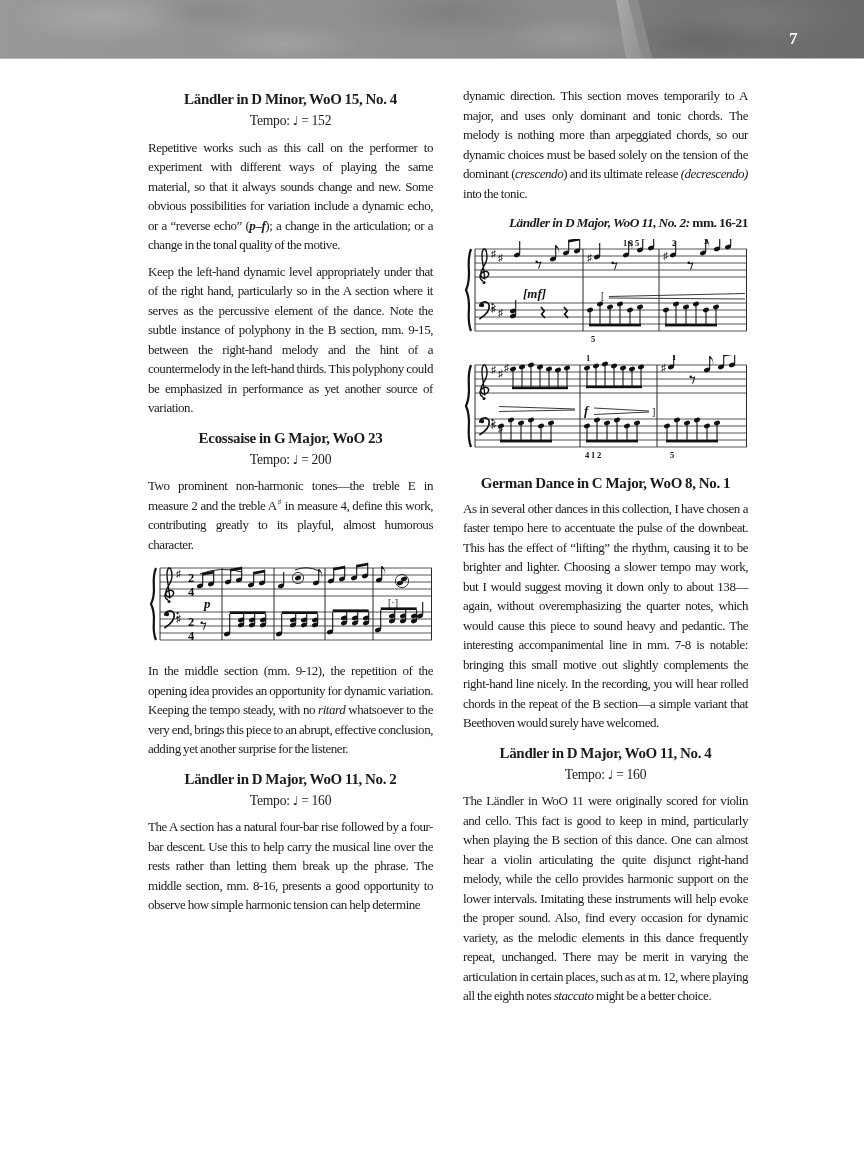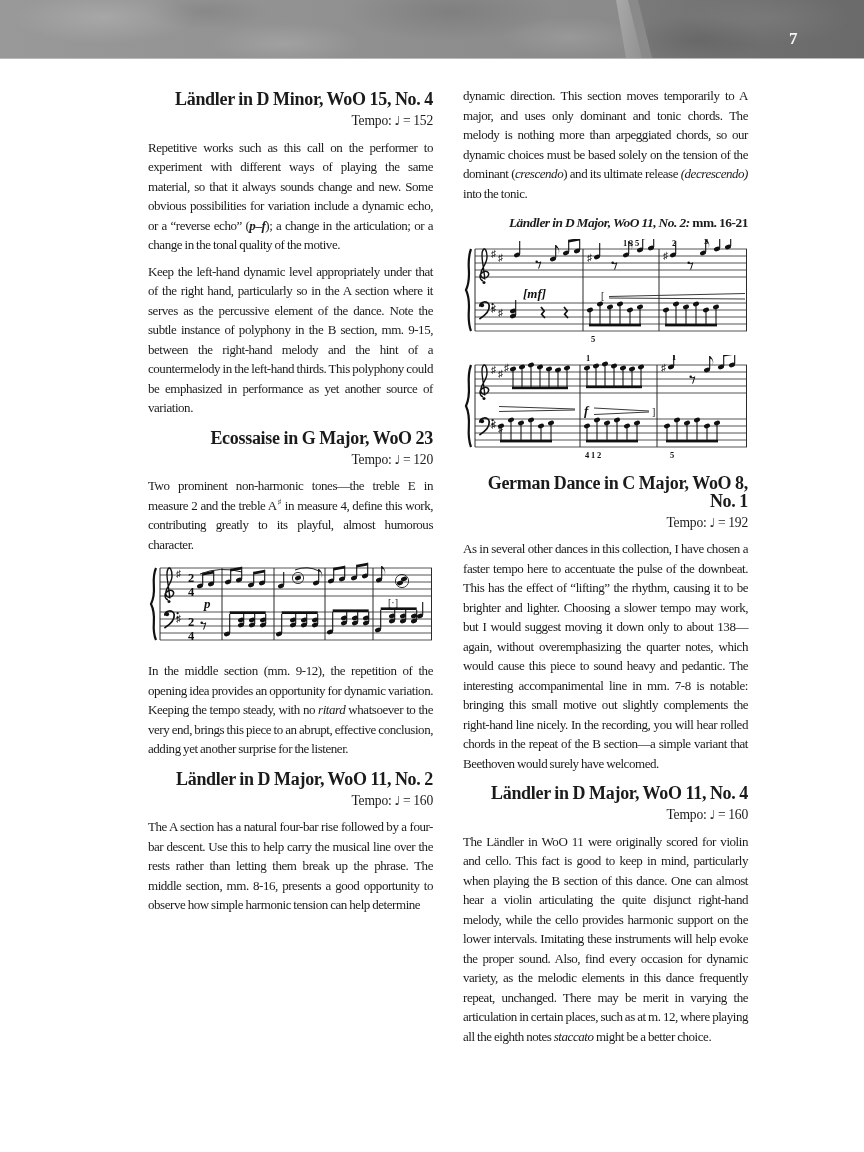--- a/index.html
+++ b/index.html
@@ -25,23 +25,23 @@
     background:linear-gradient(100deg,#a9a9a9,#8f8f8f);
     clip-path:polygon(0 0,12px 0,26px 100%,10px 100%);}
   .page-number{position:absolute;right:66px;top:29px;color:#f4f4f4;
     font-size:17px;font-weight:bold;letter-spacing:.5px;}
   
   .col{position:absolute;top:84px;width:285px;font-size:13px;line-height:19.5px;
        text-align:justify;letter-spacing:-0.45px;word-spacing:-0.4px;}
   .col-left{left:148px;}
   .col-right{left:463px;}
   .col p{margin:0 0 0 0;padding-top:7px;}
-  h3{font-size:18px;line-height:18px;margin:0;padding-top:11px;
-     letter-spacing:-0.3px;font-weight:bold;text-align:right;}
-  .tempo{padding-top:3px;font-size:13.6px;text-align:right;letter-spacing:-0.2px;}
+  h3{font-size:15px;line-height:18px;margin:0;padding-top:11px;
+     letter-spacing:-0.3px;font-weight:bold;text-align:center;}
+  .tempo{padding-top:3px;font-size:13.6px;text-align:center;letter-spacing:-0.2px;}
   .note-glyph{font-family:"DejaVu Sans",sans-serif;font-size:12.5px;}
   .caption{padding-top:10px;font-size:13.4px;font-weight:bold;text-align:right;}
   .caption .it{font-style:italic;}
   .bi{font-weight:bold;font-style:italic;}
   .it{font-style:italic;}
   sup.sh{font-family:"DejaVu Sans",sans-serif;font-size:8.5px;line-height:0;}
   
   .mus{display:block;margin:6px 0 2px 0;}
   .mus .sl{stroke:#2a2a2a;stroke-width:0.8;}
   .mus .bl{stroke:#2a2a2a;stroke-width:1;}
@@ -74,21 +74,21 @@
       <span class="note-glyph">♩</span>
       <span>= 152</span>
     </div>
     <p><span>Repetitive works such as this call on the performer to experiment with different ways of playing the same material, so that it always sounds change and new. Some obvious possibilities for variation include a dynamic echo, or a “reverse echo” (</span><span class="bi">p–f</span><span>); a change in the articulation; or a change in the tonal quality of the motive.</span></p>
     <p>Keep the left-hand dynamic level appropriately under that of the right hand, particularly so in the A section where it serves as the percussive element of the dance. Note the subtle instance of polyphony in the B section, mm. 9-15, between the right-hand melody and the hint of a countermelody in the left-hand thirds. This polyphony could be emphasized in performance as yet another source of variation.</p>
 
     <h3>Ecossaise in G Major, WoO 23</h3>
     <div class="tempo">
       <span>Tempo:</span>
       <span class="note-glyph">♩</span>
-      <span>= 120</span>
+      <span>= 200</span>
     </div>
     <p><span>Two prominent non-harmonic tones—the treble E in measure 2 and the treble A</span><sup class="sh">♯</sup><span> in measure 4, define this work, contributing greatly to its playful, almost humorous character.</span></p>
 
 
     <svg class="mus" width="285" height="92" viewBox="0 0 285 92">
       <defs>
         <ellipse id="nh" rx="3.1" ry="2.2" transform="rotate(-18)" fill="#111"></ellipse>
         <g id="e2" fill="#111" stroke="none">
           <use href="#nh"></use>
             <use href="#nh" x="11" y="-2"></use>
@@ -302,25 +302,20 @@
       <text class="brk" x="189" y="60">]</text>
 
       <use href="#bgrp6" x="38" y="71"></use>
       <use href="#bgrp6" x="124" y="71"></use>
       <text class="fing fsp" x="122" y="103">4 1 2</text>
       <use href="#bgrp6" x="204" y="71"></use>
       <text class="fing" x="207" y="103">5</text>
     </svg>
 
     <h3>German Dance in C Major, WoO 8, No. 1</h3>
-    <div class="tempo">
-      <span>Tempo:</span>
-      <span class="note-glyph">♩</span>
-      <span>= 192</span>
-    </div>
     <p>As in several other dances in this collection, I have chosen a faster tempo here to accentuate the pulse of the downbeat. This has the effect of “lifting” the rhythm, causing it to be brighter and lighter. Choosing a slower tempo may work, but I would suggest moving it down only to about 138—again, without overemphasizing the quarter notes, which would cause this piece to sound heavy and pedantic. The interesting accompanimental line in mm. 7-8 is notable: bringing this small motive out slightly complements the right-hand line nicely. In the recording, you will hear rolled chords in the repeat of the B section—a simple variant that Beethoven would surely have welcomed.</p>
 
     <h3>Ländler in D Major, WoO 11, No. 4</h3>
     <div class="tempo">
       <span>Tempo:</span>
       <span class="note-glyph">♩</span>
       <span>= 160</span>
     </div>
     <p><span>The Ländler in WoO 11 were originally scored for violin and cello. This fact is good to keep in mind, particularly when playing the B section of this dance. One can almost hear a violin articulating the quite disjunct right-hand melody, while the cello provides harmonic support on the lower intervals. Imitating these instruments will help evoke the proper sound. Also, find every occasion for dynamic variety, as the melodic elements in this dance frequently repeat, unchanged. There may be merit in varying the articulation in certain places, such as at m. 12, where playing all the eighth notes </span><span class="it">staccato</span><span> might be a better choice.</span></p>
   </div>

